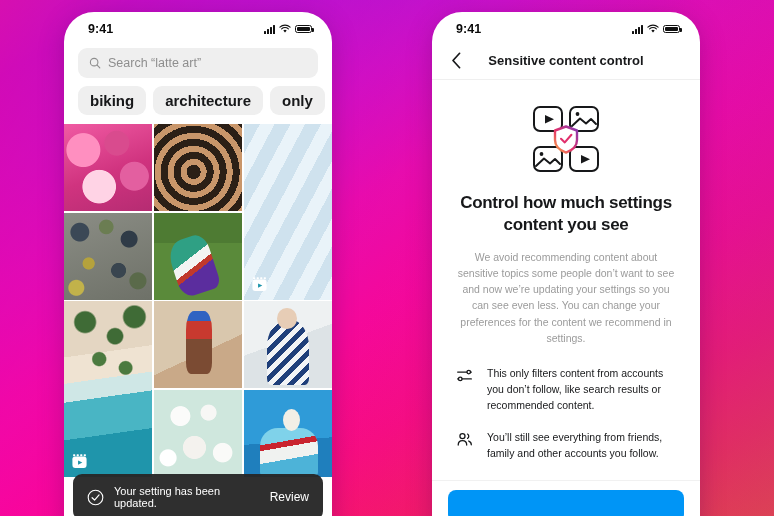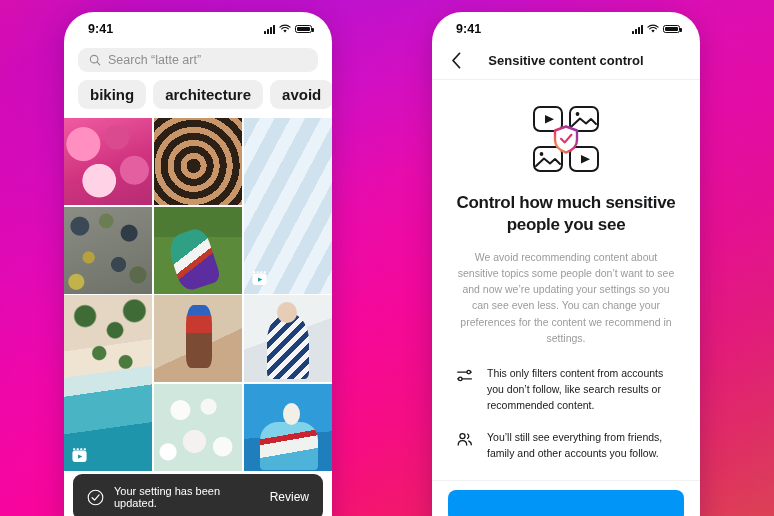--- a/index.html
+++ b/index.html
@@ -73,21 +73,21 @@
   }
   .batt::after {
     content:""; position: absolute; right: -3px; top: 2.2px;
     width: 1.6px; height: 3.6px; background: #111; border-radius: 0 1px 1px 0;
   }
   .batt span { display:block; width: 100%; height: 100%; background:#111; border-radius:1px; }
 
   
   .search-wrap { padding: 6px 14px 8px; }
   .search-bar {
-    height: 24px; background: #efefef; border-radius: 9px;
+    height: 30px; background: #efefef; border-radius: 9px;
     display: flex; align-items: center; gap: 7px; padding: 0 11px;
   }
   .search-bar .ph { font-size: 12.5px; color: #8e8e8e; }
   .chips {
     display: flex; gap: 7px; padding: 0 14px 9px;
     overflow: hidden; white-space: nowrap;
   }
   .chip {
     background: #efefef; border-radius: 9px;
     padding: 6px 12px; font-size: 15px; font-weight: bold; color: #17181a;
@@ -280,21 +280,21 @@
           <circle cx="6" cy="6" r="4.4" stroke="#8e8e8e" stroke-width="1.3" fill="none"></circle>
           <line x1="9.3" y1="9.3" x2="12.6" y2="12.6" stroke="#8e8e8e" stroke-width="1.3" stroke-linecap="round"></line>
         </svg>
         <span class="ph">Search “latte art”</span>
       </div>
     </div>
 
     <div class="chips">
       <div class="chip">biking</div>
       <div class="chip">architecture</div>
-      <div class="chip">avoid</div>
+      <div class="chip">only</div>
       <div class="chip">cooking</div>
 
     </div>
 
     <div class="grid">
       <div class="cell im-party"></div>
       <div class="cell im-spiral"></div>
       <div class="cell tall im-bottles">
         <svg class="reels-badge" viewBox="0 0 24 24">
           <rect x="2" y="5" width="20" height="16" rx="4" fill="#fff"></rect>
@@ -392,21 +392,21 @@
               <stop offset="0%" stop-color="#fcaf45"></stop>
               <stop offset="45%" stop-color="#e1306c"></stop>
               <stop offset="100%" stop-color="#833ab4"></stop>
             </linearGradient>
           </defs>
           <path d="M37 24.5 48 28.5 V38 c0 6.5-5.4 10.6-11 12.6 -5.6-2-11-6.1-11-12.6 V28.5Z" fill="#fff" stroke="url(#shg)" stroke-width="2.4" stroke-linejoin="round"></path>
           <path d="M32 36.8 35.8 40.4 42.4 32.8" stroke="#e1306c" stroke-width="2.1" fill="none" stroke-linecap="round" stroke-linejoin="round"></path>
         </svg>
       </div>
 
-      <div class="hero-title">Control how much sensitive people you see</div>
+      <div class="hero-title">Control how much settings content you see</div>
       <div class="hero-sub">We avoid recommending content about sensitive topics some people don’t want to see and now we’re updating your settings so you can see even less. You can change your preferences for the content we recommend in settings.</div>
 
       <div class="bullet">
         <span class="bi">
           <svg width="17" height="17" viewBox="0 0 20 20">
             <line x1="2" y1="6" x2="13" y2="6" stroke="#17181a" stroke-width="1.6" stroke-linecap="round"></line>
             <line x1="17" y1="6" x2="18" y2="6" stroke="#17181a" stroke-width="1.6" stroke-linecap="round"></line>
             <circle cx="15" cy="6" r="2.1" stroke="#17181a" stroke-width="1.6" fill="#fff"></circle>
             <line x1="7" y1="14" x2="18" y2="14" stroke="#17181a" stroke-width="1.6" stroke-linecap="round"></line>
             <line x1="2" y1="14" x2="3" y2="14" stroke="#17181a" stroke-width="1.6" stroke-linecap="round"></line>

